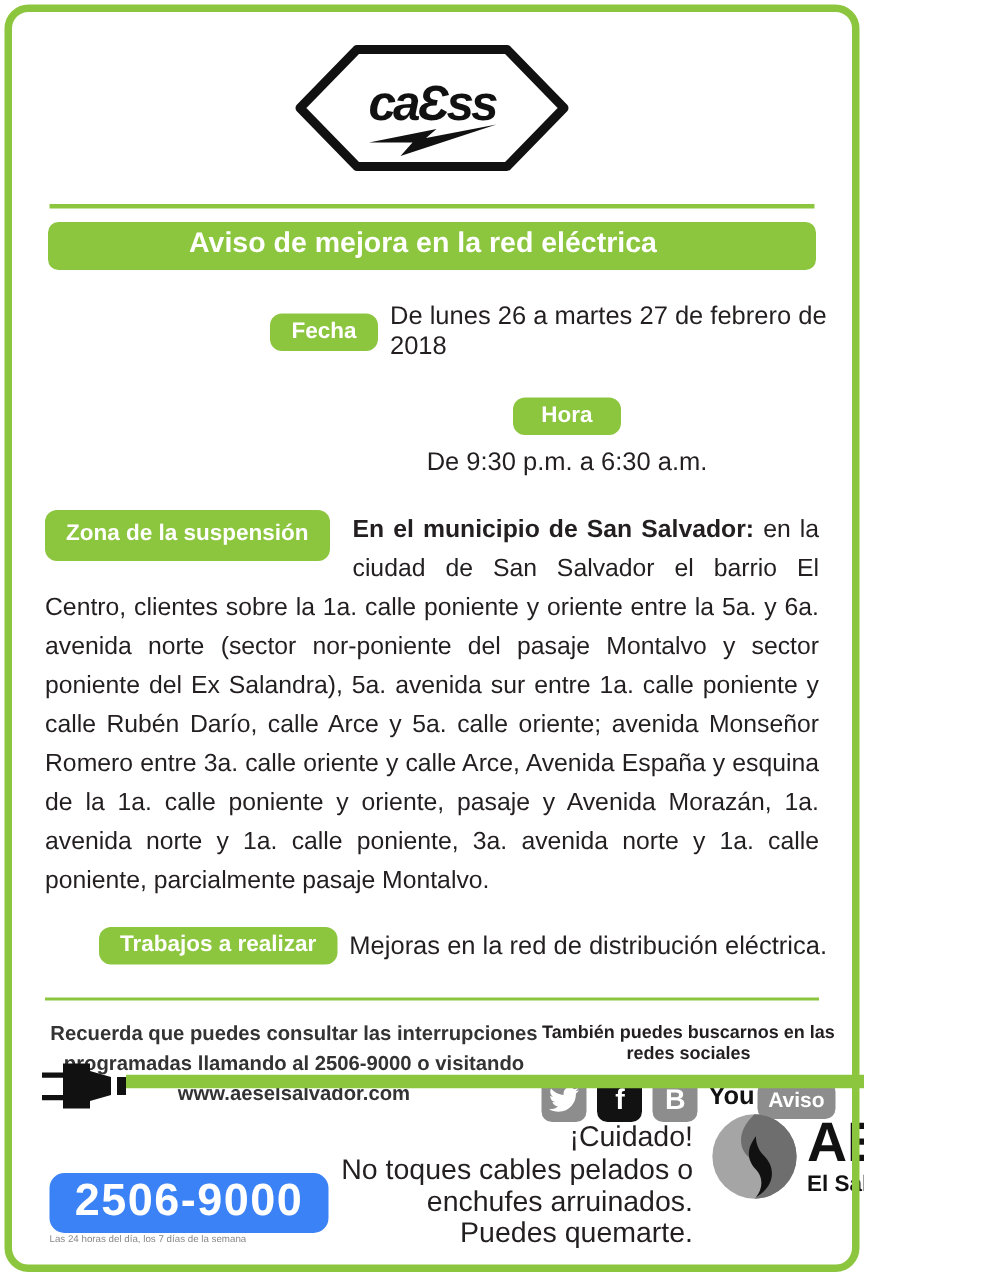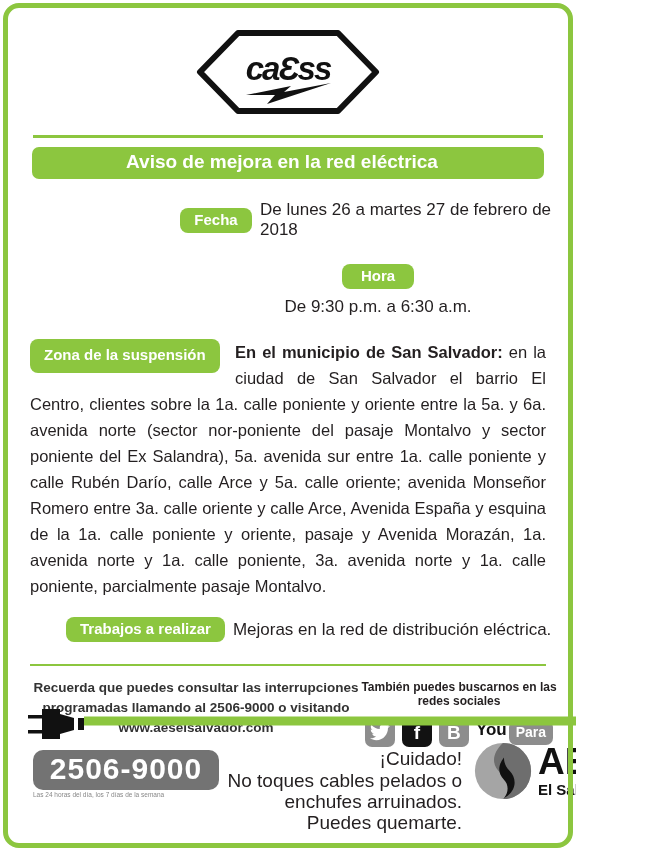--- a/index.html
+++ b/index.html
@@ -45,22 +45,22 @@
   .tile-fb{background:#121212;}
   .tile-letter{color:#fff;font-weight:bold;font-size:19px;line-height:1;}
   .yt{display:flex;align-items:flex-start;gap:2px;cursor:pointer;}
   .yt-you{font-weight:bold;font-size:17px;color:#121212;}
   .yt-tube{background:#8d8d8d;border-radius:7px;color:#fff;font-weight:bold;font-size:14px;padding:4px 7px 5px 7px;}
   .bottom{position:absolute;left:0;top:698px;width:660px;height:153px;}
   .cord-svg{position:absolute;left:78px;top:14px;}
   .plug-svg{position:absolute;left:28px;top:8px;}
   .phone-wrap{position:absolute;left:33px;top:52px;width:186px;}
   .phone-box{
-    background:#737373;border-radius:10px;color:#fff;font-weight:bold;font-size:30px;
-    text-align:center;padding:2px 0 4px 0;letter-spacing:1px;
+    background:#3b82f6;border-radius:10px;color:#fff;font-weight:bold;font-size:30px;
+    text-align:center;padding:2px 0 4px 0;letter-spacing:1px;margin-top:32px;
   }
   .assist-row{display:flex;align-items:flex-start;margin-top:3px;}
   .assist-title{font-size:11.5px;font-weight:bold;letter-spacing:-0.2px;padding-top:3px;}
   .badge247{font-size:22px;font-weight:bold;line-height:0.9;margin-left:4px;white-space:nowrap;}
   .badge-slash{color:#8CC63F;font-style:italic;}
   .assist-sub{font-size:6.5px;color:#888;margin-top:1px;}
   .warning{position:absolute;left:222px;top:50px;width:240px;text-align:right;font-size:19px;line-height:21px;}
   .warning-title{margin-bottom:1px;}
   .aes{position:absolute;left:472px;top:42px;width:170px;display:flex;align-items:center;}
   .aes-text{margin-left:4px;}
@@ -122,21 +122,21 @@
           </svg>
         </div>
         <div class="tile tile-fb">
           <span class="tile-letter">f</span>
         </div>
         <div class="tile">
           <span class="tile-letter">B</span>
         </div>
         <div class="yt">
           <span class="yt-you">You</span>
-          <span class="yt-tube">Para</span>
+          <span class="yt-tube">Aviso</span>
         </div>
       </div>
     </div>
   </div>
 
   <div class="bottom">
     <svg class="cord-svg" width="558" height="139" viewBox="0 0 558 139">
       <path d="M6,9 L512,9 Q551,9 551,48 L551,139" fill="none" stroke="#8CC63F" stroke-width="9"></path>
     </svg>
     <svg class="plug-svg" width="64" height="38" viewBox="0 0 64 38">

